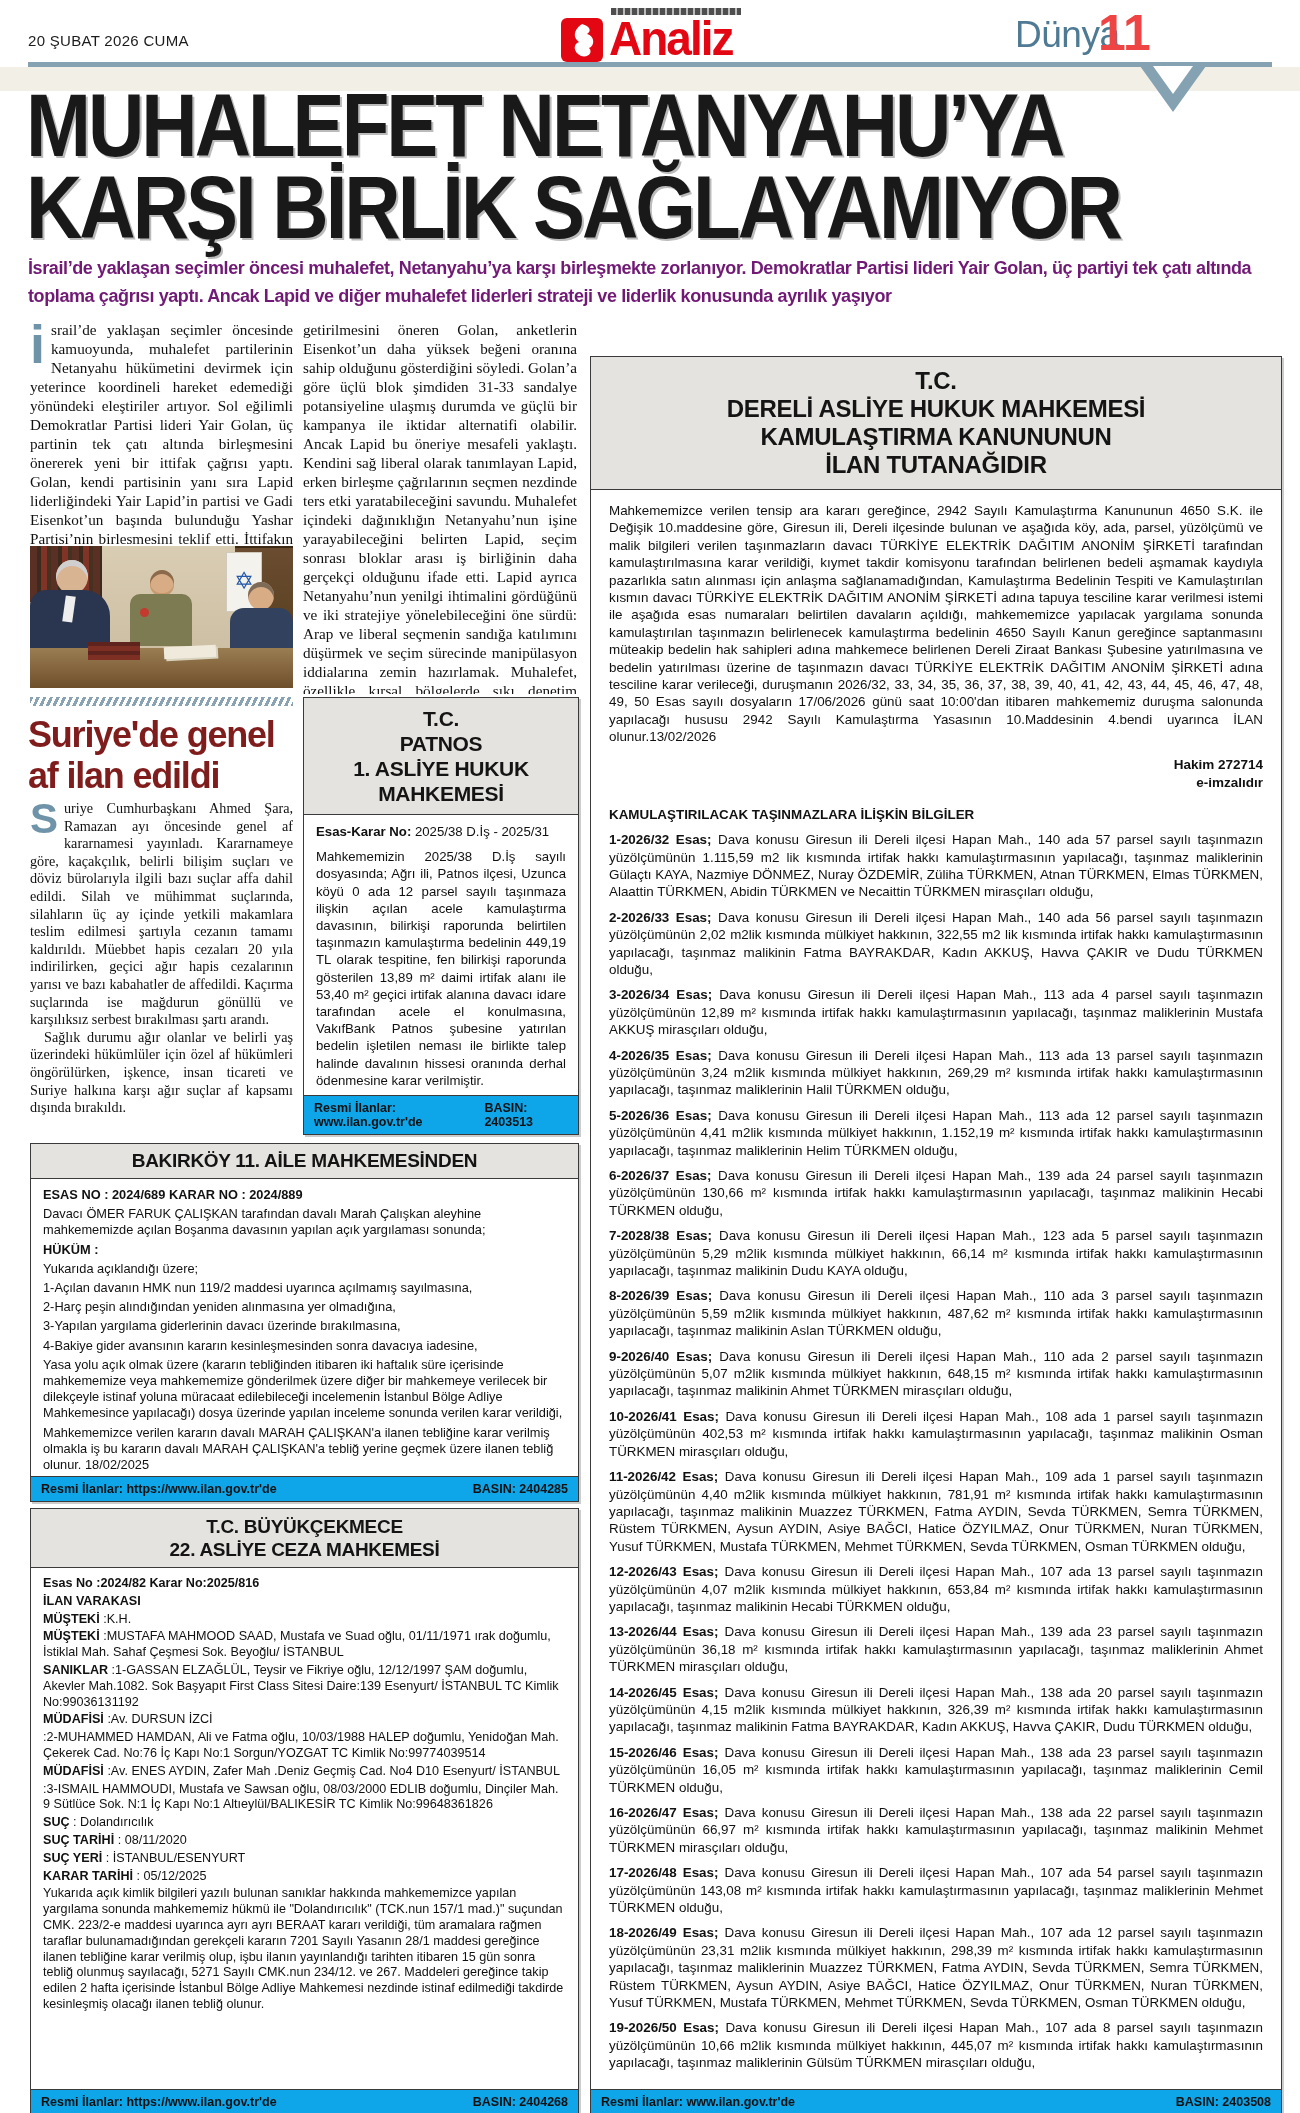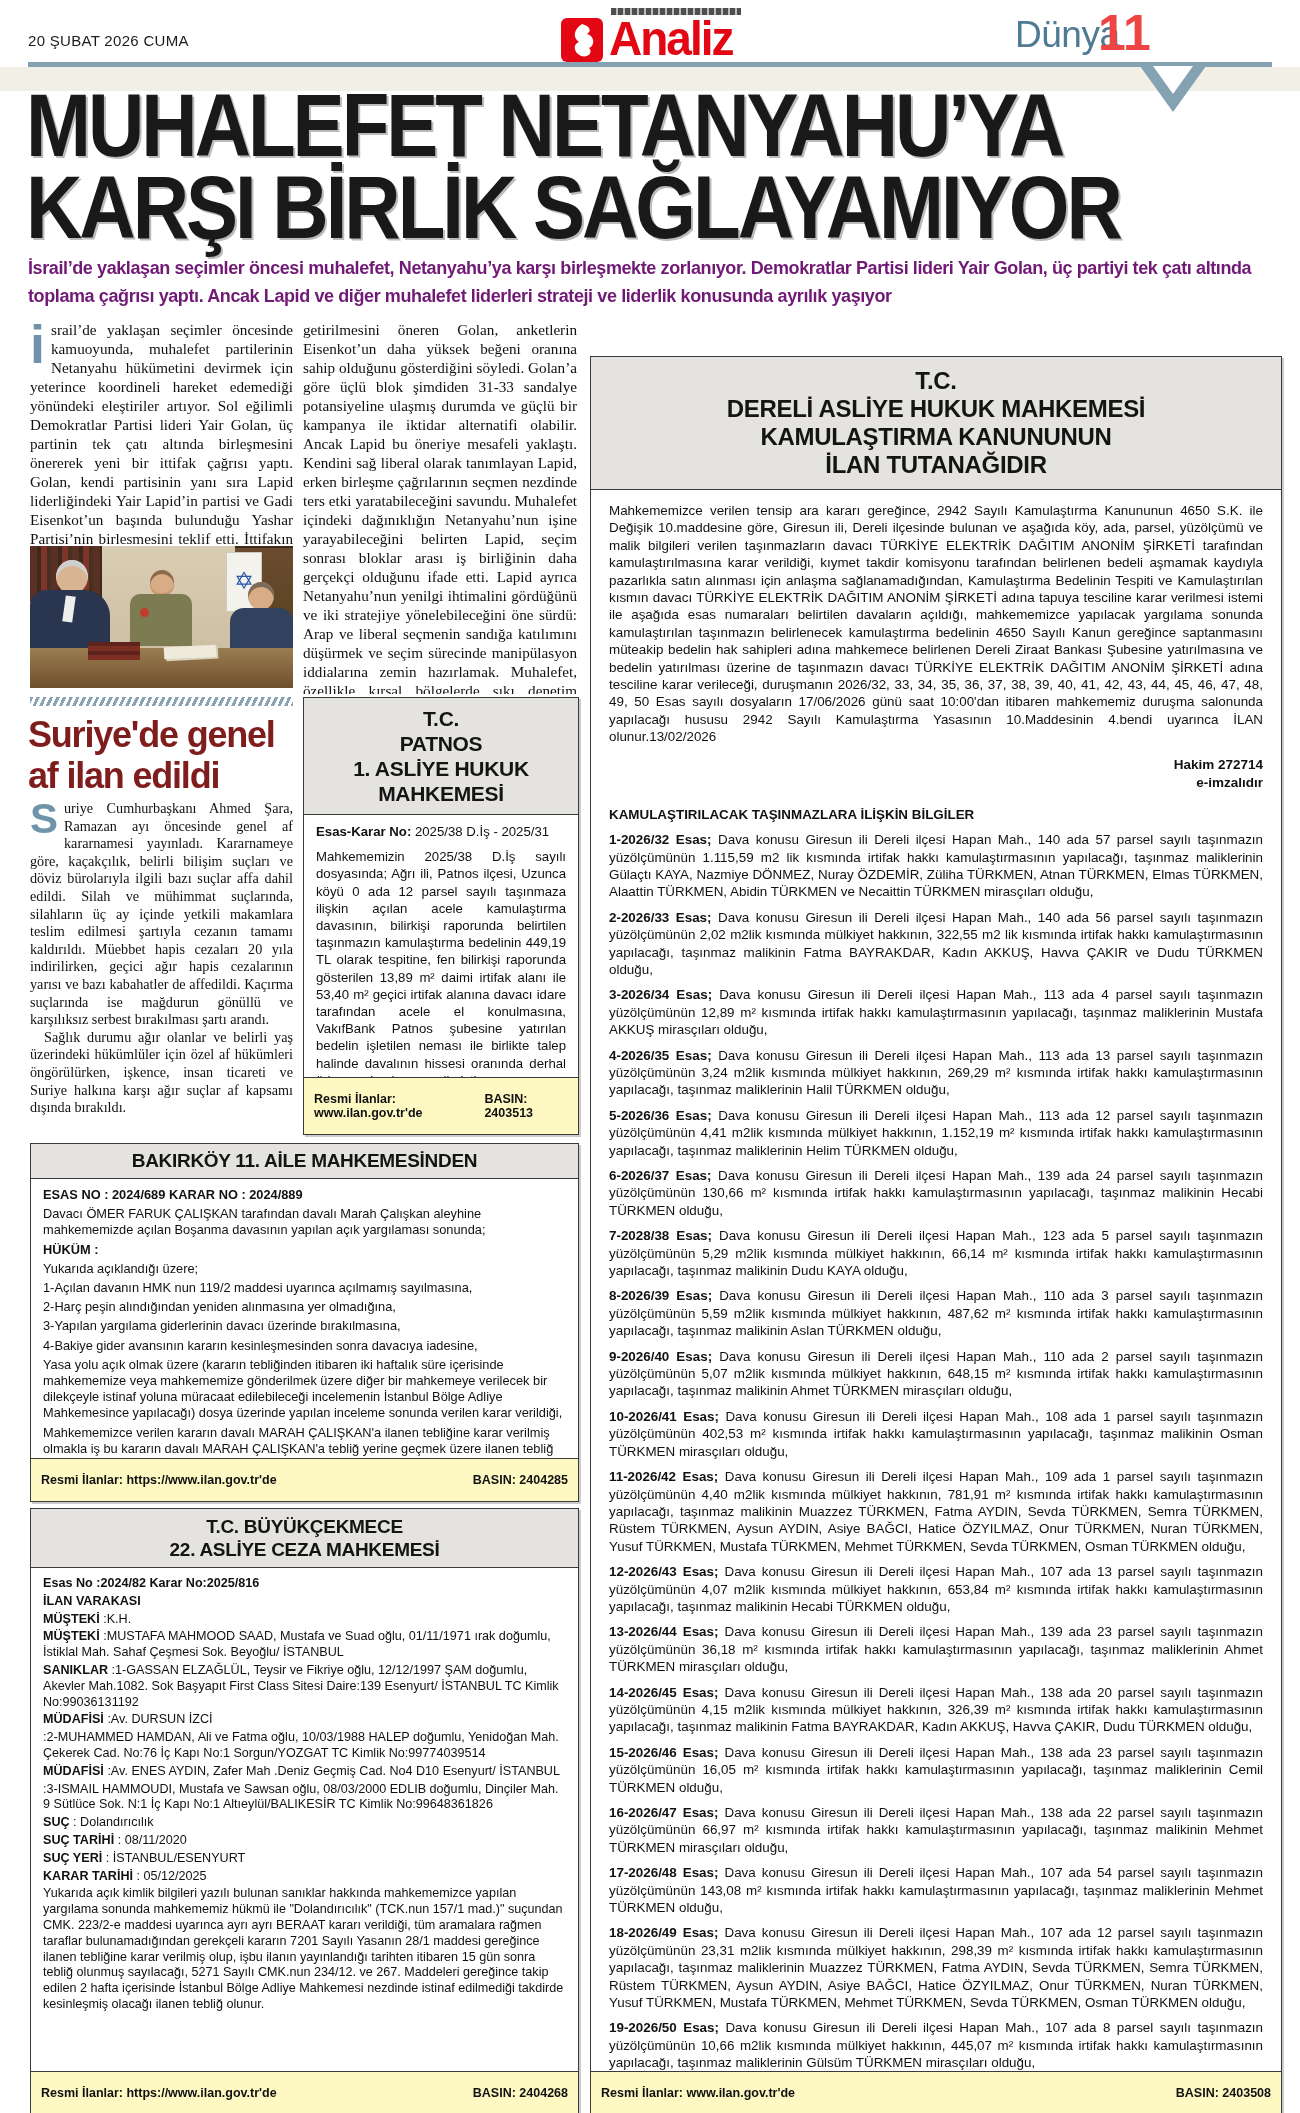--- a/index.html
+++ b/index.html
@@ -49,21 +49,21 @@
      text-align:justify;margin:0;}
   .syria-body .dropcap{font-size:42px;line-height:34px;}
   .syria-body .indent{text-indent:14px;}
   
   .notice{position:absolute;background:#fff;border:1.6px solid #3a3a3a;box-shadow:2px 2px 0 #ccc;overflow:hidden;}
   .notice-head{background:#e4e3df;border-bottom:1.4px solid #3a3a3a;text-align:center;
      font-weight:700;color:#141414;letter-spacing:-.3px;}
   .notice-body{padding:8px 12px;}
   .notice-body p{margin:0 0 8px 0;font-size:13.2px;line-height:17.2px;text-align:justify;}
   .notice-footer{position:absolute;left:0;right:0;bottom:0;border-top:1.4px solid #3a3a3a;
-     display:flex;justify-content:space-between;padding:14px 10px;font-size:12.5px;font-weight:700;background:#fef9c3;}
+     display:flex;justify-content:space-between;padding:5px 10px;font-size:12.5px;font-weight:700;background:#0ea5e9;}
   .patnos{left:303px;top:697px;width:274px;height:436px;}
   .patnos .notice-head{font-size:21px;line-height:25px;padding:8px 4px;}
   .bakirkoy{left:30px;top:1143px;width:547px;height:357px;}
   .bakirkoy .notice-head{font-size:19px;padding:6px 4px;}
   .bakirkoy .notice-body p{margin:0 0 3px 0;font-size:12.8px;line-height:16.2px;text-align:left;}
   .buyukcekmece{left:30px;top:1508px;width:547px;height:605px;}
   .buyukcekmece .notice-head{font-size:19px;line-height:23px;padding:6px 20px;}
   .buyukcekmece .notice-body p{margin:0 0 2px 0;font-size:12.6px;line-height:15.8px;text-align:left;}
   .buyukcekmece .verdict{text-align:justify;margin-top:6px;}
   .dereli{left:590px;top:356px;width:690px;height:1757px;}

